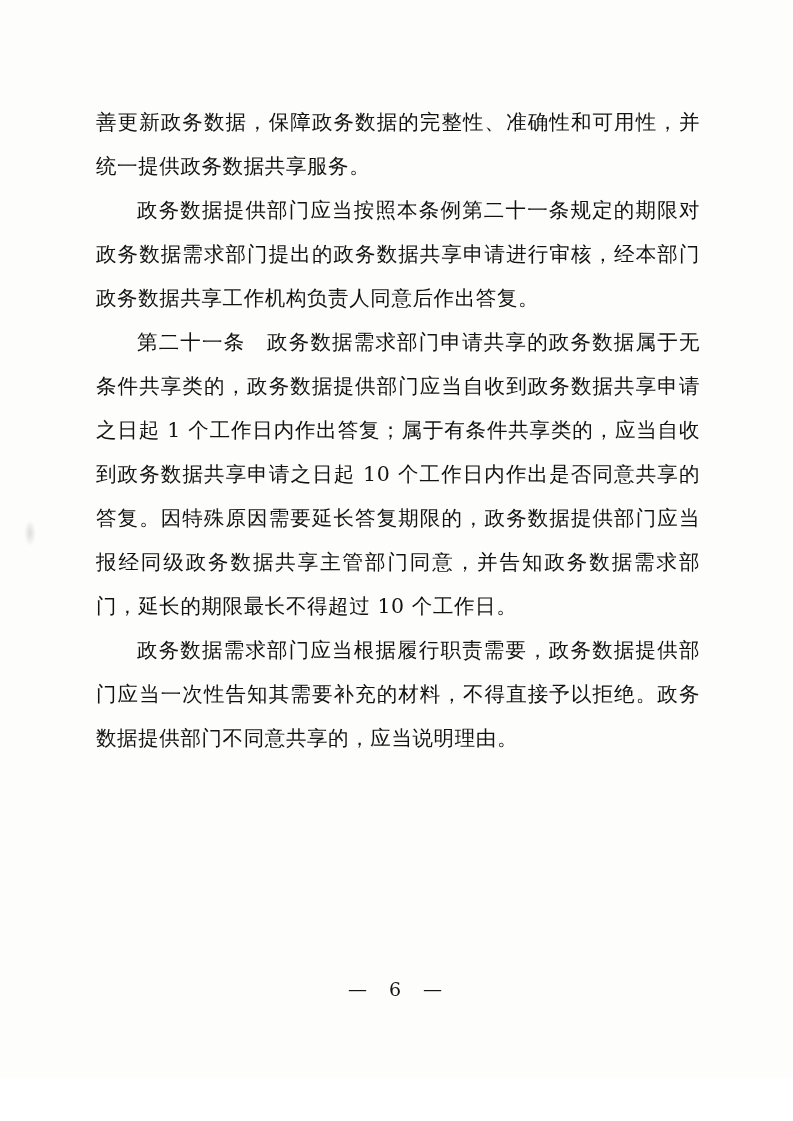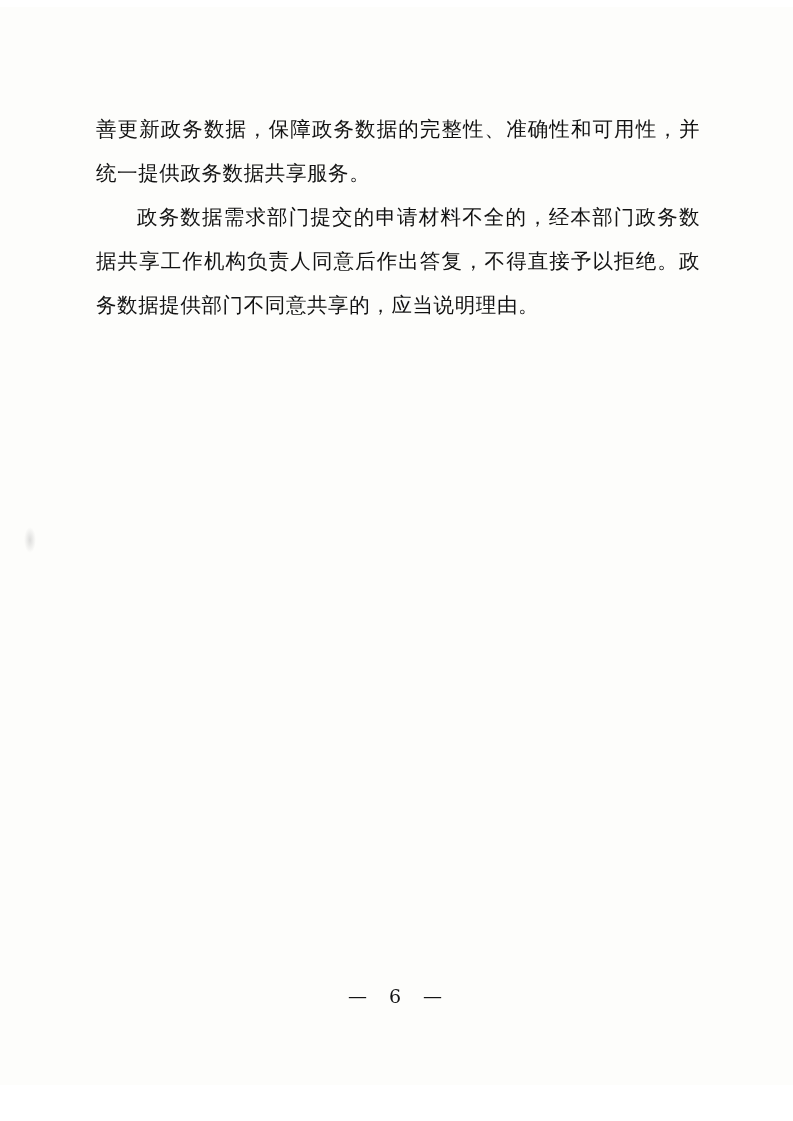--- a/index.html
+++ b/index.html
@@ -10,21 +10,21 @@
   body {
     width: 793px;
     height: 1121px;
     font-family: "DejaVu Serif", "Liberation Serif", serif;
     color: #1a1a1a;
     position: relative;
     overflow: hidden;
   }
   .page {
     position: absolute;
-    top: 7px; left: 0;
+    top: 0; left: 0;
     width: 793px;
     height: 1078px;
     background: #fdfdfb;
   }
   .content {
     position: absolute;
     top: 100px;
     left: 96px;
     width: 604px;
   }
@@ -69,21 +69,23 @@
 </style>
 </head>
 <body>
 
 <div class="page">
 
   <div class="smudge"></div>
 
   <div class="content">
     <p class="para">善更新政务数据，保障政务数据的完整性、准确性和可用性，并统一提供政务数据共享服务。</p>
-    <p class="para indent">政务数据需求部门提交的申请材料不全的，经本部门政务数据共享工作机构负责人同意后作出答复，不得直接予以拒绝。政务数据提供部门不同意共享的，应当说明理由。</p>
+    <p class="para indent">政务数据提供部门应当按照本条例第二十一条规定的期限对政务数据需求部门提出的政务数据共享申请进行审核，经本部门政务数据共享工作机构负责人同意后作出答复。</p>
+    <p class="para indent">第二十一条　政务数据需求部门申请共享的政务数据属于无条件共享类的，政务数据提供部门应当自收到政务数据共享申请之日起 1 个工作日内作出答复；属于有条件共享类的，应当自收到政务数据共享申请之日起 10 个工作日内作出是否同意共享的答复。因特殊原因需要延长答复期限的，政务数据提供部门应当报经同级政务数据共享主管部门同意，并告知政务数据需求部门，延长的期限最长不得超过 10 个工作日。</p>
+    <p class="para indent">政务数据需求部门应当根据履行职责需要，政务数据提供部门应当一次性告知其需要补充的材料，不得直接予以拒绝。政务数据提供部门不同意共享的，应当说明理由。</p>
   </div>
 
   <div class="footer">
     <span>—</span>
     <span class="pagenum">6</span>
     <span>—</span>
   </div>
 
 </div>
 

